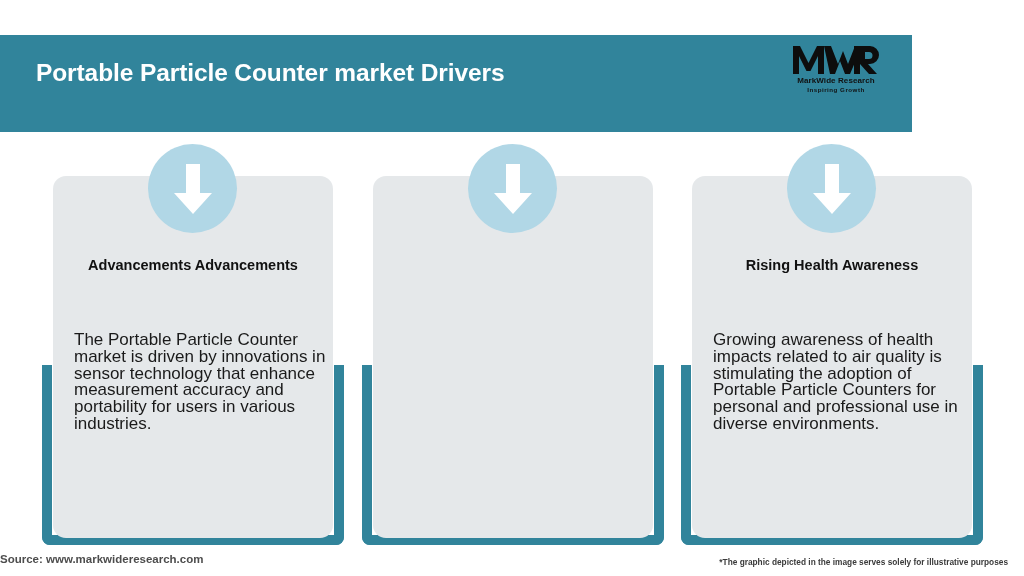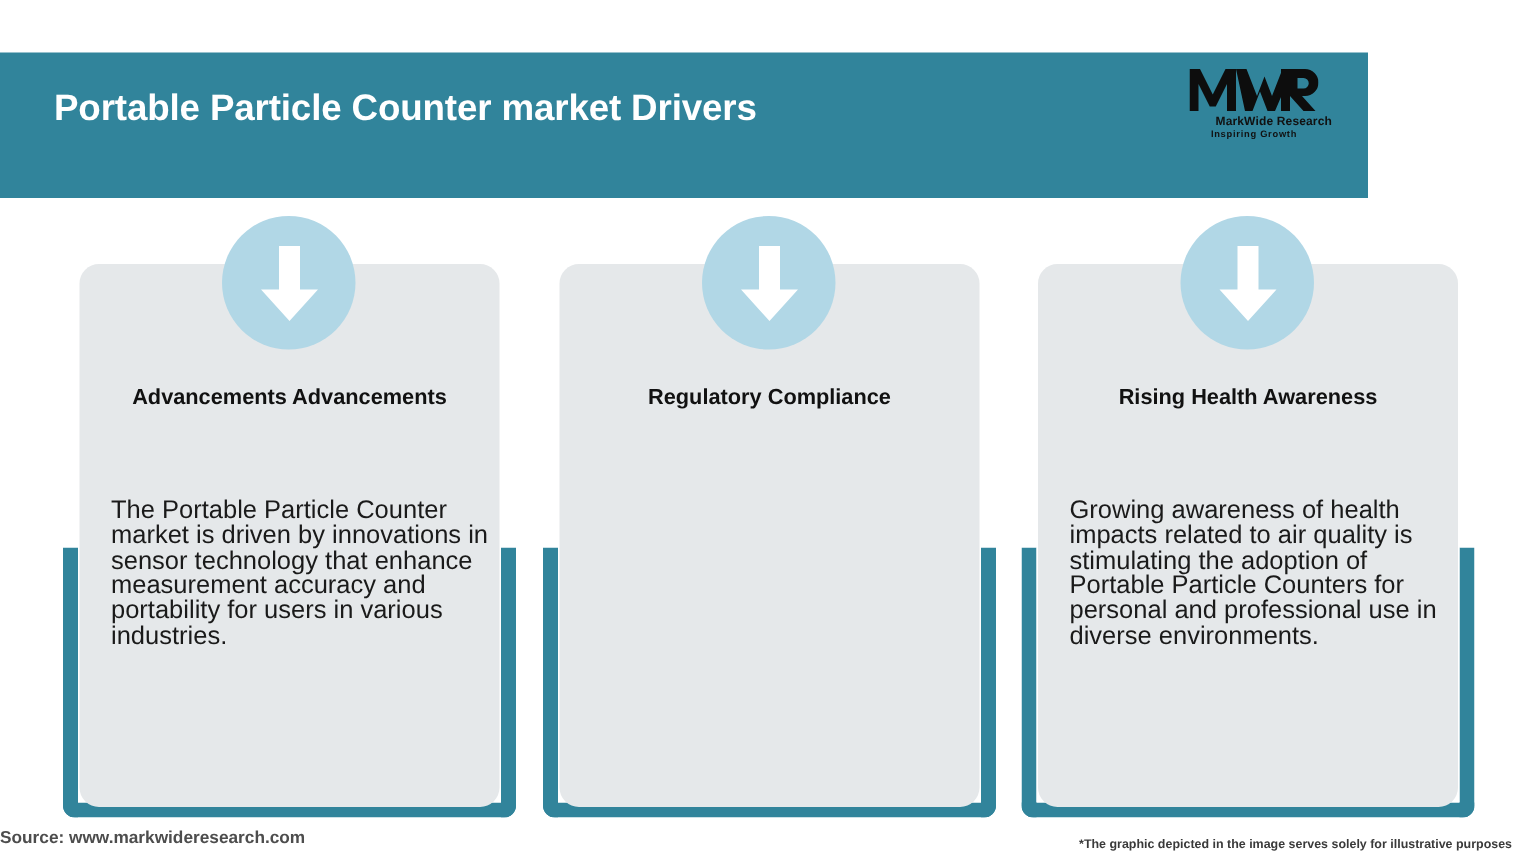--- a/index.html
+++ b/index.html
@@ -50,21 +50,20 @@
     height: 30px;
     line-height: 30px;
   }
   .logo-name {
     display: block;
     font-size: 8px;
     font-weight: bold;
     color: #111111;
     letter-spacing: 0.1px;
     margin-top: 1px;
-    text-align: right;
   }
   .logo-tag {
     display: block;
     font-size: 6.2px;
     font-weight: bold;
     color: #111111;
     letter-spacing: 0.5px;
     margin-top: 1px;
   }
 
@@ -206,21 +205,20 @@
   </div>
 
   <div class="card-wrap c1">
     <div class="frame"></div>
     <div class="panel"></div>
     <div class="circle">
       <svg width="42" height="54" viewBox="0 0 42 54" xmlns="http://www.w3.org/2000/svg" aria-hidden="true">
         <polygon points="14,2 28,2 28,31 40,31 21,52 2,31 14,31" fill="#FFFFFF"></polygon>
       </svg>
     </div>
-    <div class="card-title">Regulatory Compliance</div>
   </div>
 
   <div class="card-wrap c2">
     <div class="frame"></div>
     <div class="panel"></div>
     <div class="circle">
       <svg width="42" height="54" viewBox="0 0 42 54" xmlns="http://www.w3.org/2000/svg" aria-hidden="true">
         <polygon points="14,2 28,2 28,31 40,31 21,52 2,31 14,31" fill="#FFFFFF"></polygon>
       </svg>
     </div>

